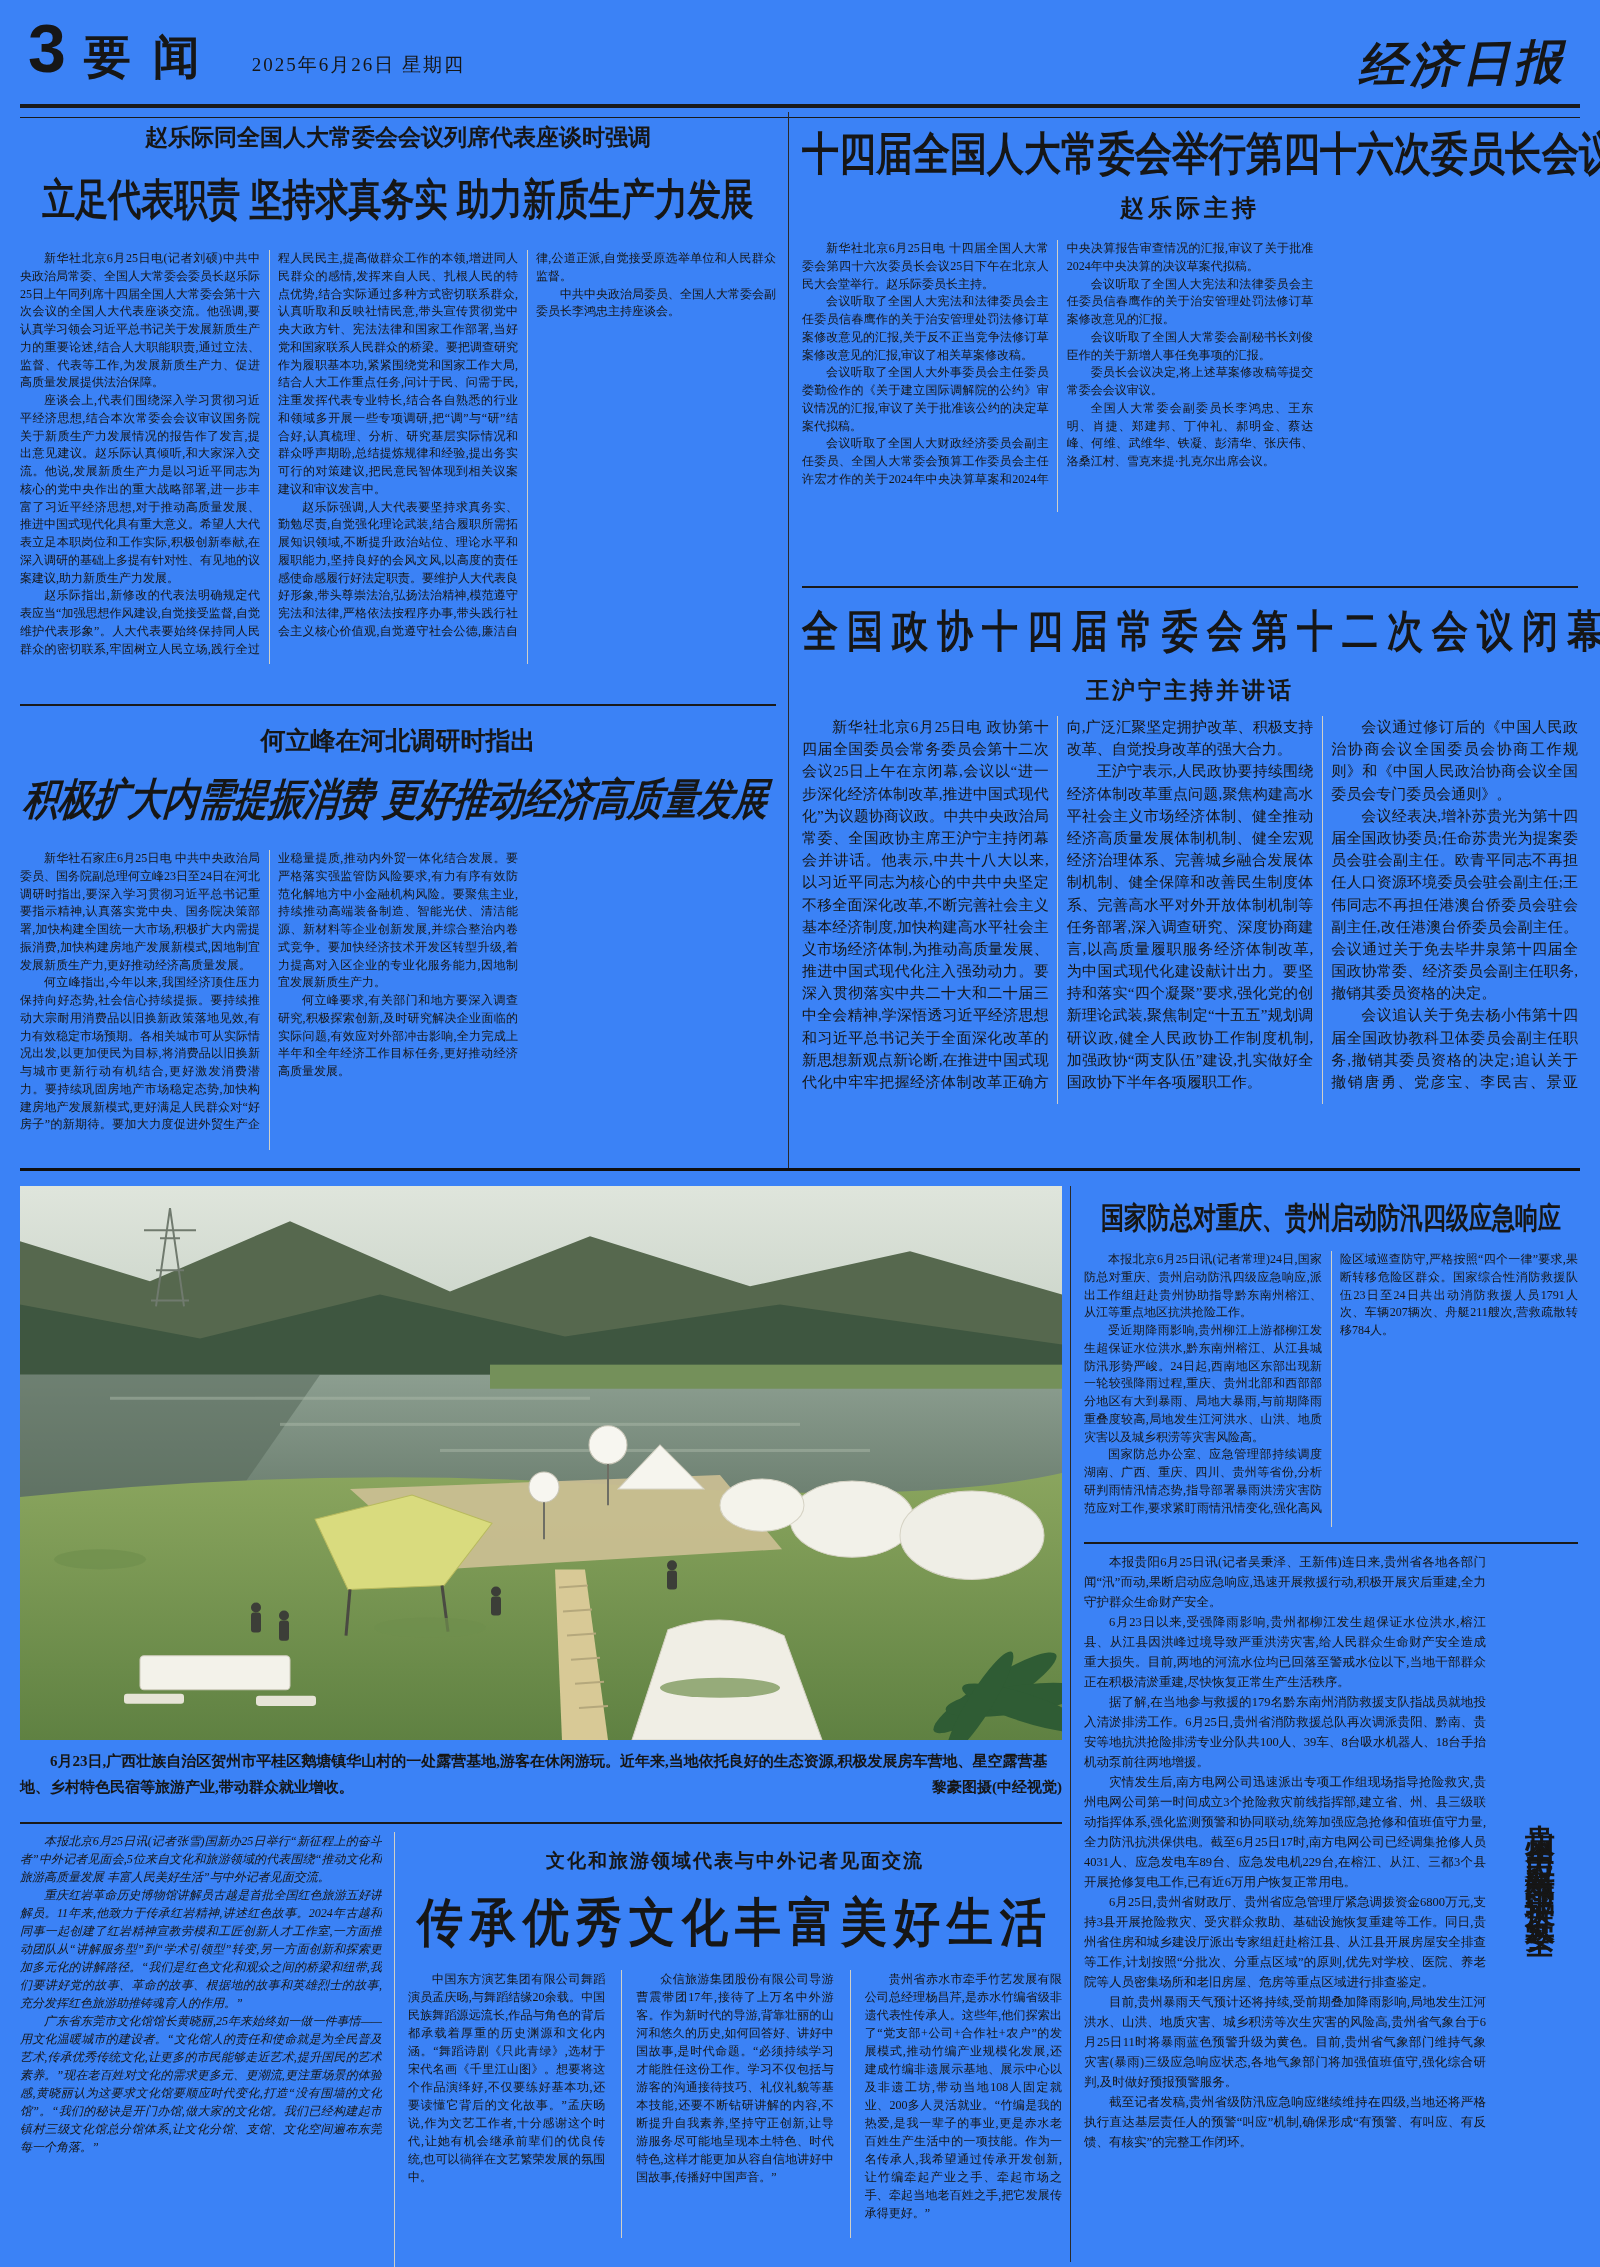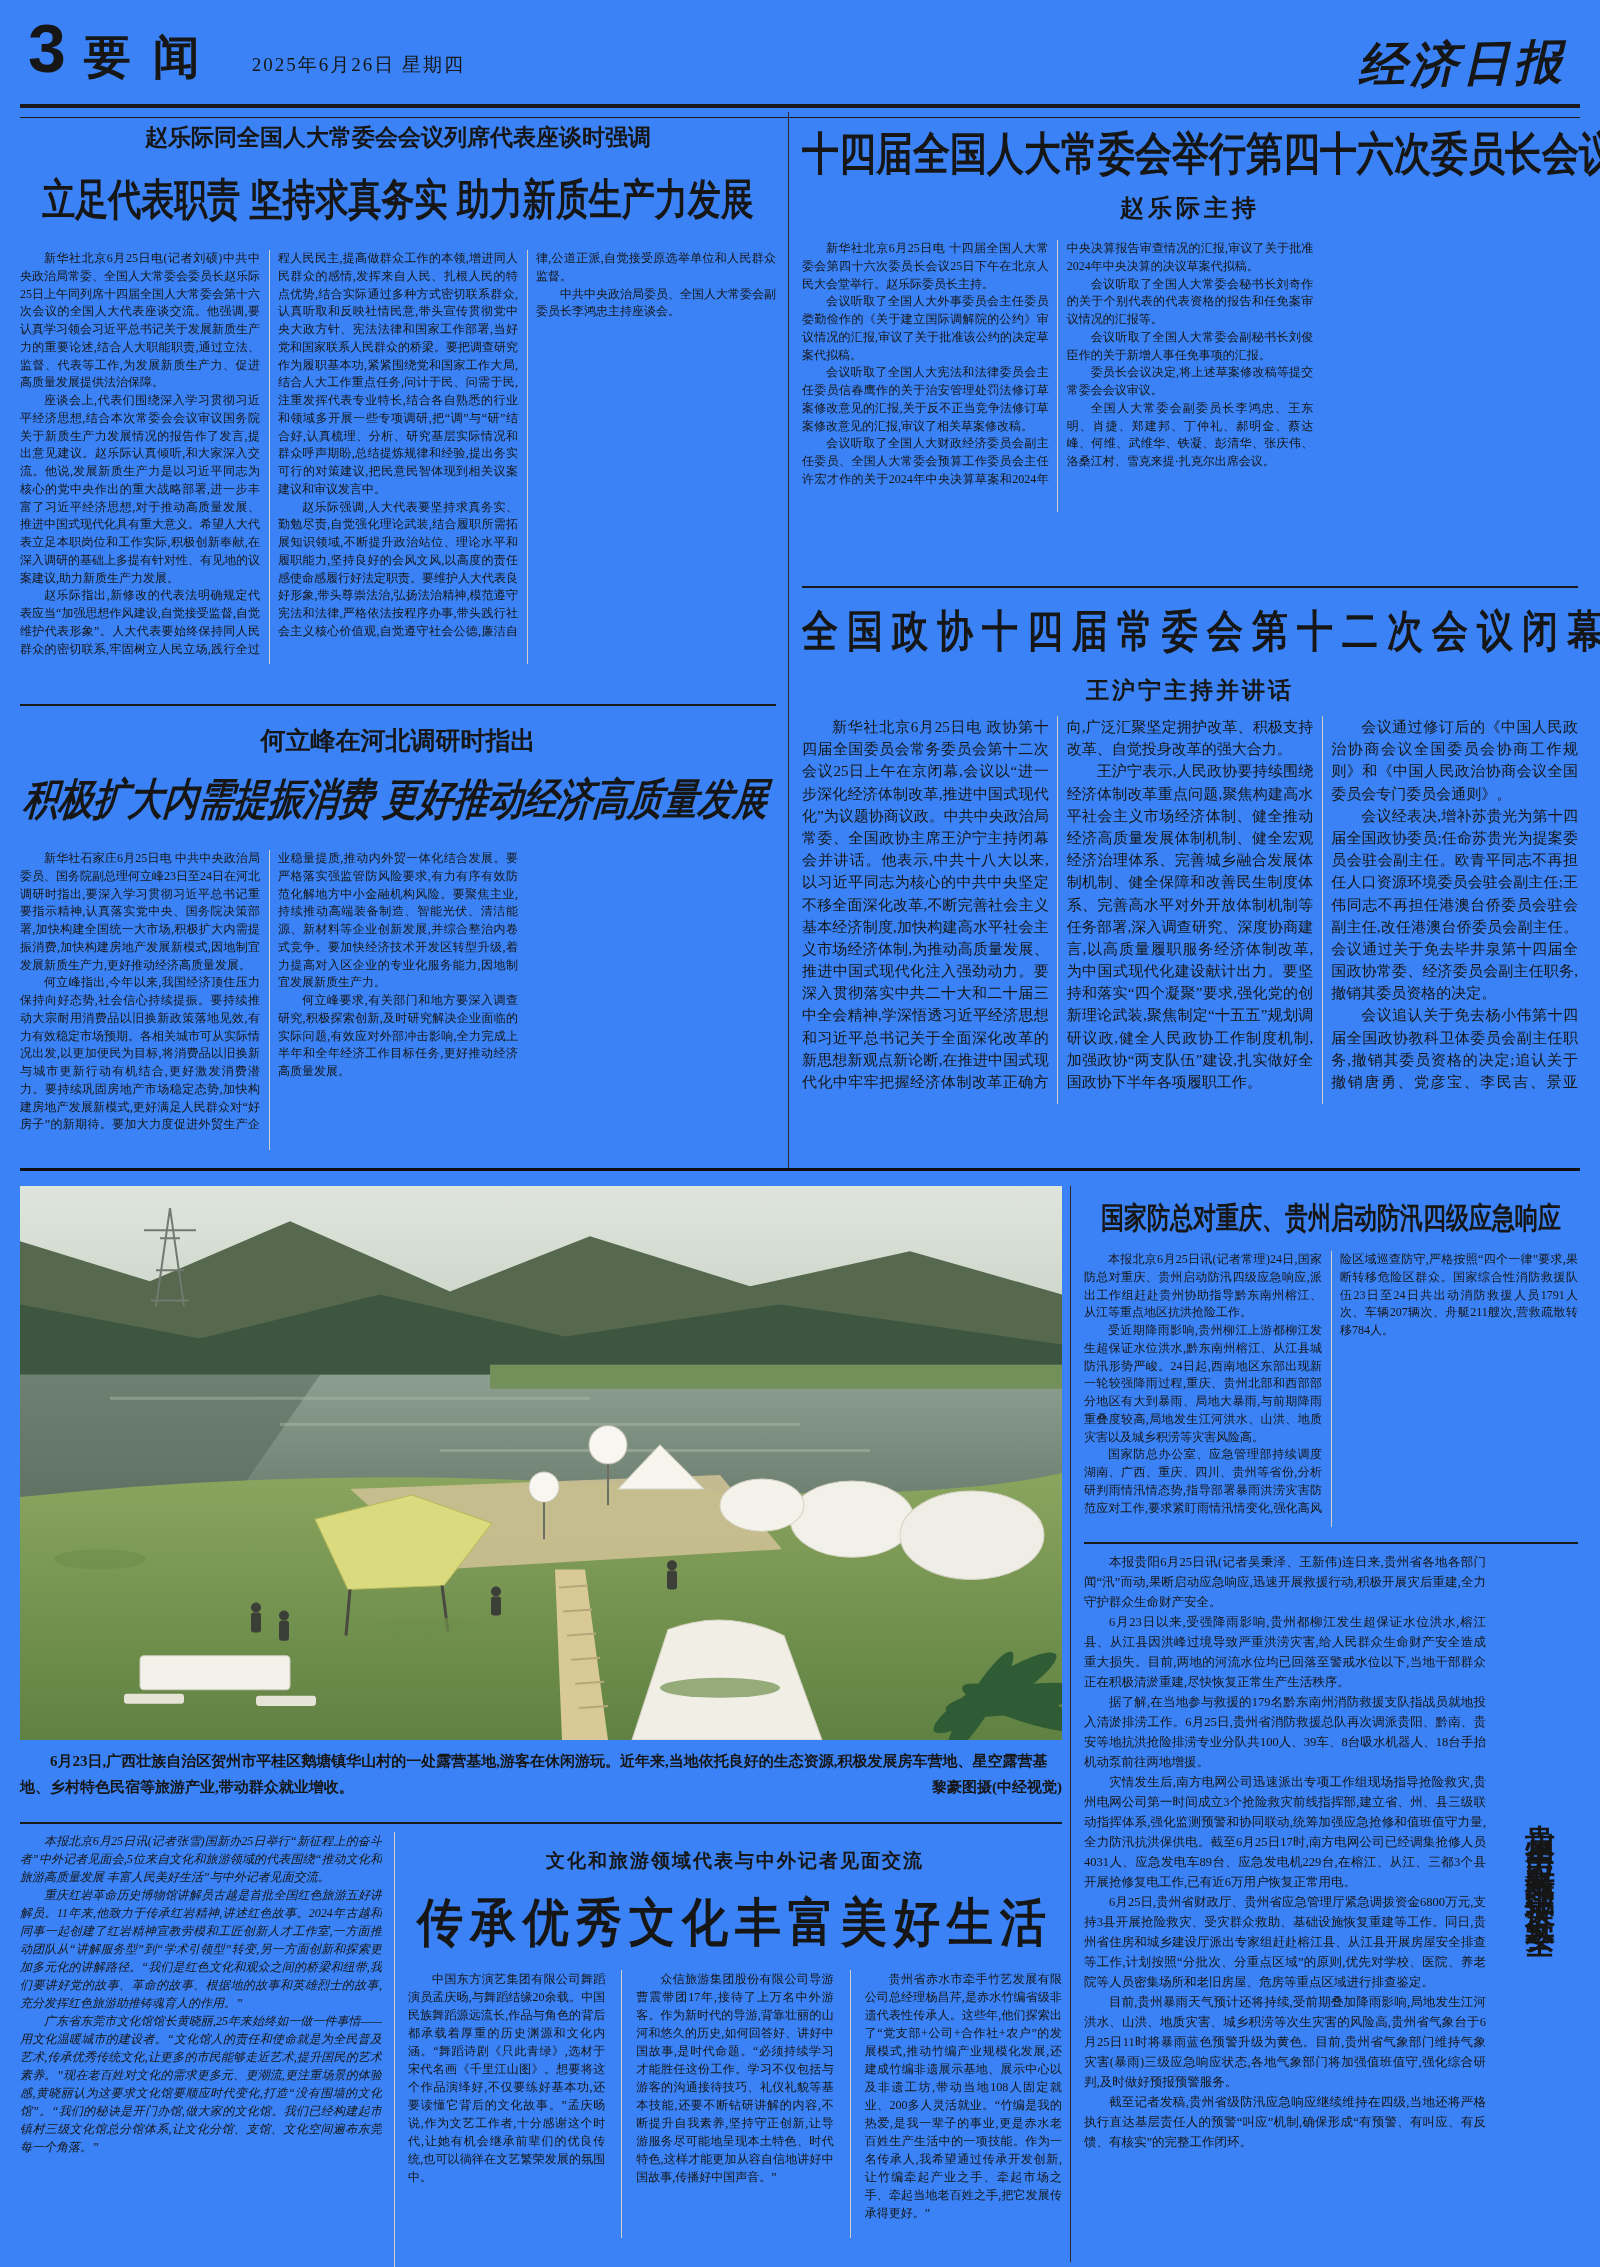--- a/index.html
+++ b/index.html
@@ -111,24 +111,24 @@
       <p>何立峰指出,今年以来,我国经济顶住压力保持向好态势,社会信心持续提振。要持续推动大宗耐用消费品以旧换新政策落地见效,有力有效稳定市场预期。各相关城市可从实际情况出发,以更加便民为目标,将消费品以旧换新与城市更新行动有机结合,更好激发消费潜力。要持续巩固房地产市场稳定态势,加快构建房地产发展新模式,更好满足人民群众对“好房子”的新期待。要加大力度促进外贸生产企业稳量提质,推动内外贸一体化结合发展。要严格落实强监管防风险要求,有力有序有效防范化解地方中小金融机构风险。要聚焦主业,持续推动高端装备制造、智能光伏、清洁能源、新材料等企业创新发展,并综合整治内卷式竞争。要加快经济技术开发区转型升级,着力提高对入区企业的专业化服务能力,因地制宜发展新质生产力。</p>
       <p>何立峰要求,有关部门和地方要深入调查研究,积极探索创新,及时研究解决企业面临的实际问题,有效应对外部冲击影响,全力完成上半年和全年经济工作目标任务,更好推动经济高质量发展。</p>
     </div>
   </div>
 
   <div class="art" style="left:802px;top:114px;width:776px;">
     <div class="bighead a2-h"><span class="hh">十四届全国人大常委会举行第四十六次委员长会议</span></div>
     <div class="presider a2-p">赵乐际主持</div>
     <div class="body c3 a2-b">
       <p>新华社北京6月25日电 十四届全国人大常委会第四十六次委员长会议25日下午在北京人民大会堂举行。赵乐际委员长主持。</p>
+      <p>会议听取了全国人大宪法和法律委员会主任委员信春鹰作的关于治安管理处罚法修订草案修改意见的汇报,关于反不正当竞争法修订草案修改意见的汇报,审议了相关草案修改稿。</p>
       <p>会议听取了全国人大外事委员会主任委员娄勤俭作的《关于建立国际调解院的公约》审议情况的汇报,审议了关于批准该公约的决定草案代拟稿。</p>
-      <p>会议听取了全国人大宪法和法律委员会主任委员信春鹰作的关于治安管理处罚法修订草案修改意见的汇报,关于反不正当竞争法修订草案修改意见的汇报,审议了相关草案修改稿。</p>
       <p>会议听取了全国人大财政经济委员会副主任委员、全国人大常委会预算工作委员会主任许宏才作的关于2024年中央决算草案和2024年中央决算报告审查情况的汇报,审议了关于批准2024年中央决算的决议草案代拟稿。</p>
-      <p>会议听取了全国人大常委会秘书长刘奇作的关于个别代表的代表资格的报告和任免案审议情况的汇报等。</p>
+      <p>会议听取了全国人大宪法和法律委员会主任委员信春鹰作的关于治安管理处罚法修订草案修改意见的汇报。</p>
       <p>会议听取了全国人大常委会副秘书长刘俊臣作的关于新增人事任免事项的汇报。</p>
       <p>委员长会议决定,将上述草案修改稿等提交常委会会议审议。</p>
       <p>全国人大常委会副委员长李鸿忠、王东明、肖捷、郑建邦、丁仲礼、郝明金、蔡达峰、何维、武维华、铁凝、彭清华、张庆伟、洛桑江村、雪克来提·扎克尔出席会议。</p>
     </div>
   </div>
 
   <div class="art" style="left:802px;top:594px;width:776px;">
     <div class="bighead a3-h"><span class="hh">全国政协十四届常委会第十二次会议闭幕</span></div>
     <div class="presider a3-p">王沪宁主持并讲话</div>
     <div class="body c3 a3-b">

